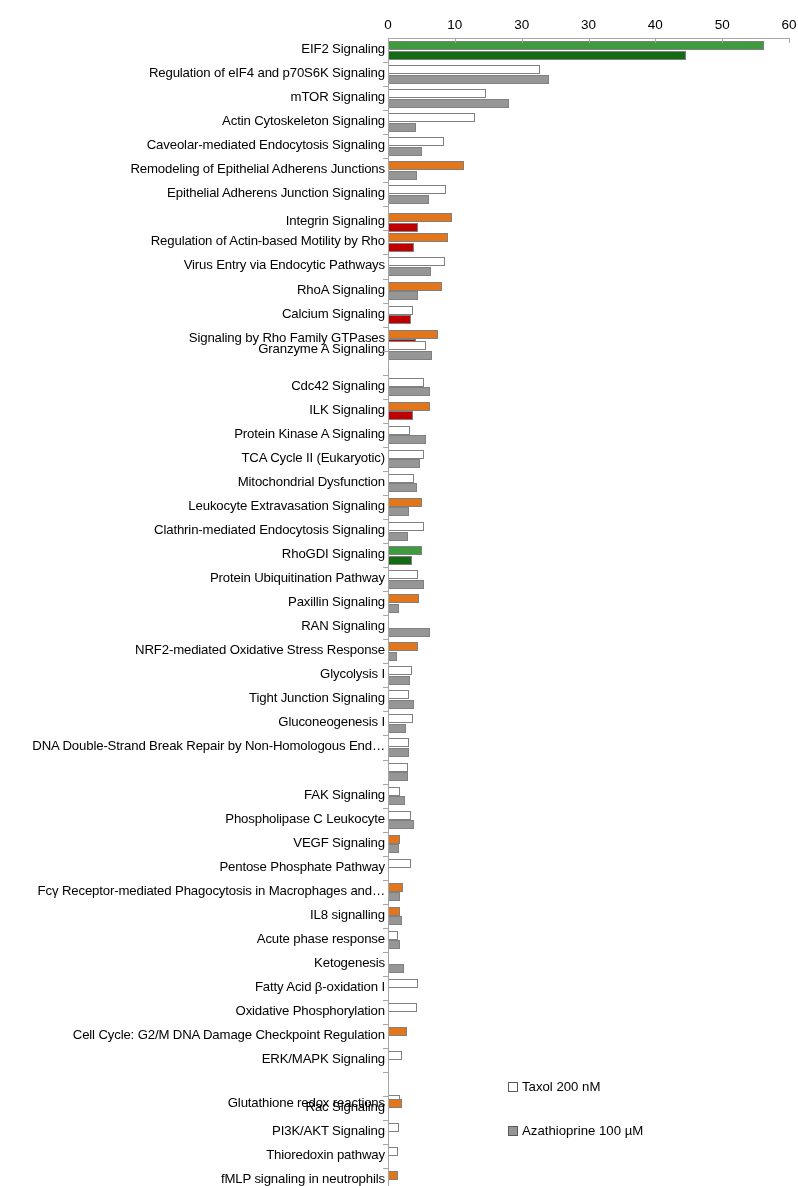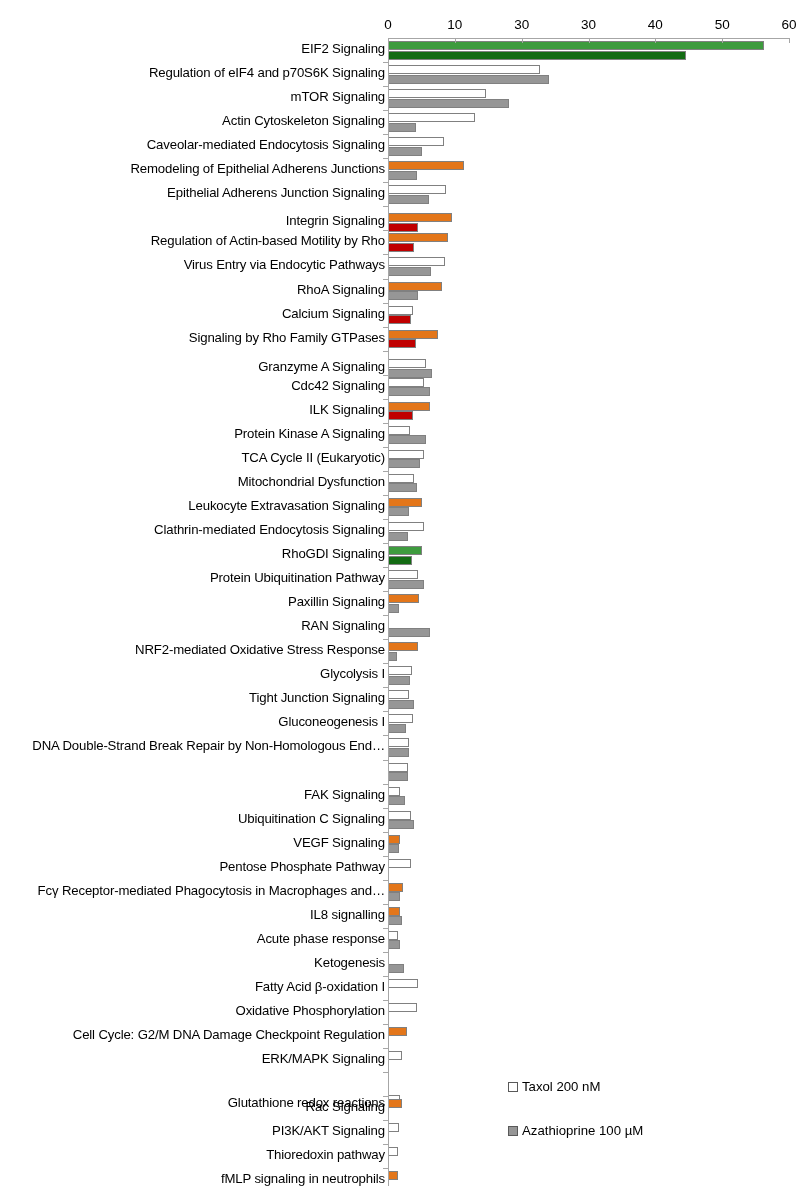--- a/index.html
+++ b/index.html
@@ -205,21 +205,21 @@
       <div class="row" style="top: 302.55px;">
         <div class="row-label">Calcium Signaling</div>
         <div class="bar top" title="Calcium Signaling — 3.6" style="width: 24.06px; background: rgb(255, 255, 255);"></div>
         <div class="bar bottom" title="Calcium Signaling — 3.3" style="width: 22.055px; background: rgb(192, 0, 0);"></div>
       </div>
       <div class="row" style="top: 326.6px;">
         <div class="row-label">Signaling by Rho Family GTPases</div>
         <div class="bar top" title="Signaling by Rho Family GTPases — 7.3" style="width: 48.7883px; background: rgb(227, 118, 26);"></div>
         <div class="bar bottom" title="Signaling by Rho Family GTPases — 4" style="width: 26.7333px; background: rgb(192, 0, 0);"></div>
       </div>
-      <div class="row" style="top: 356px;">
+      <div class="row" style="top: 338px;">
         <div class="row-label">Granzyme A Signaling</div>
         <div class="bar top" title="Granzyme A Signaling — 5.6" style="width: 37.4267px; background: rgb(255, 255, 255);"></div>
         <div class="bar bottom" title="Granzyme A Signaling — 6.4" style="width: 42.7733px; background: rgb(150, 150, 150);"></div>
       </div>
       <div class="row" style="top: 374.7px;">
         <div class="row-label">Cdc42 Signaling</div>
         <div class="bar top" title="Cdc42 Signaling — 5.3" style="width: 35.4217px; background: rgb(255, 255, 255);"></div>
         <div class="bar bottom" title="Cdc42 Signaling — 6.2" style="width: 41.4367px; background: rgb(150, 150, 150);"></div>
       </div>
       <div class="row" style="top: 398.75px;">
@@ -299,21 +299,21 @@
       <div class="row" style="top: 759.5px;">
         <div class="bar top" title="Pentose Phosphate Pathway (Oxidative Branch) — 2.9" style="width: 19.3817px; background: rgb(255, 255, 255);"></div>
         <div class="bar bottom" title="Pentose Phosphate Pathway (Oxidative Branch) — 2.9" style="width: 19.3817px; background: rgb(150, 150, 150);"></div>
       </div>
       <div class="row" style="top: 783.55px;">
         <div class="row-label">FAK Signaling</div>
         <div class="bar top" title="FAK Signaling — 1.7" style="width: 11.3617px; background: rgb(255, 255, 255);"></div>
         <div class="bar bottom" title="FAK Signaling — 2.4" style="width: 16.04px; background: rgb(150, 150, 150);"></div>
       </div>
       <div class="row" style="top: 807.6px;">
-        <div class="row-label">Ubiquitination C Signaling</div>
+        <div class="row-label">Phospholipase C Leukocyte</div>
         <div class="bar top" title="Phospholipase C Signaling — 3.3" style="width: 22.055px; background: rgb(255, 255, 255);"></div>
         <div class="bar bottom" title="Phospholipase C Signaling — 3.7" style="width: 24.7283px; background: rgb(150, 150, 150);"></div>
       </div>
       <div class="row" style="top: 831.65px;">
         <div class="row-label">VEGF Signaling</div>
         <div class="bar top" title="VEGF Signaling — 1.7" style="width: 11.3617px; background: rgb(227, 118, 26);"></div>
         <div class="bar bottom" title="VEGF Signaling — 1.5" style="width: 10.025px; background: rgb(150, 150, 150);"></div>
       </div>
       <div class="row" style="top: 855.7px;">
         <div class="row-label">Pentose Phosphate Pathway</div>

